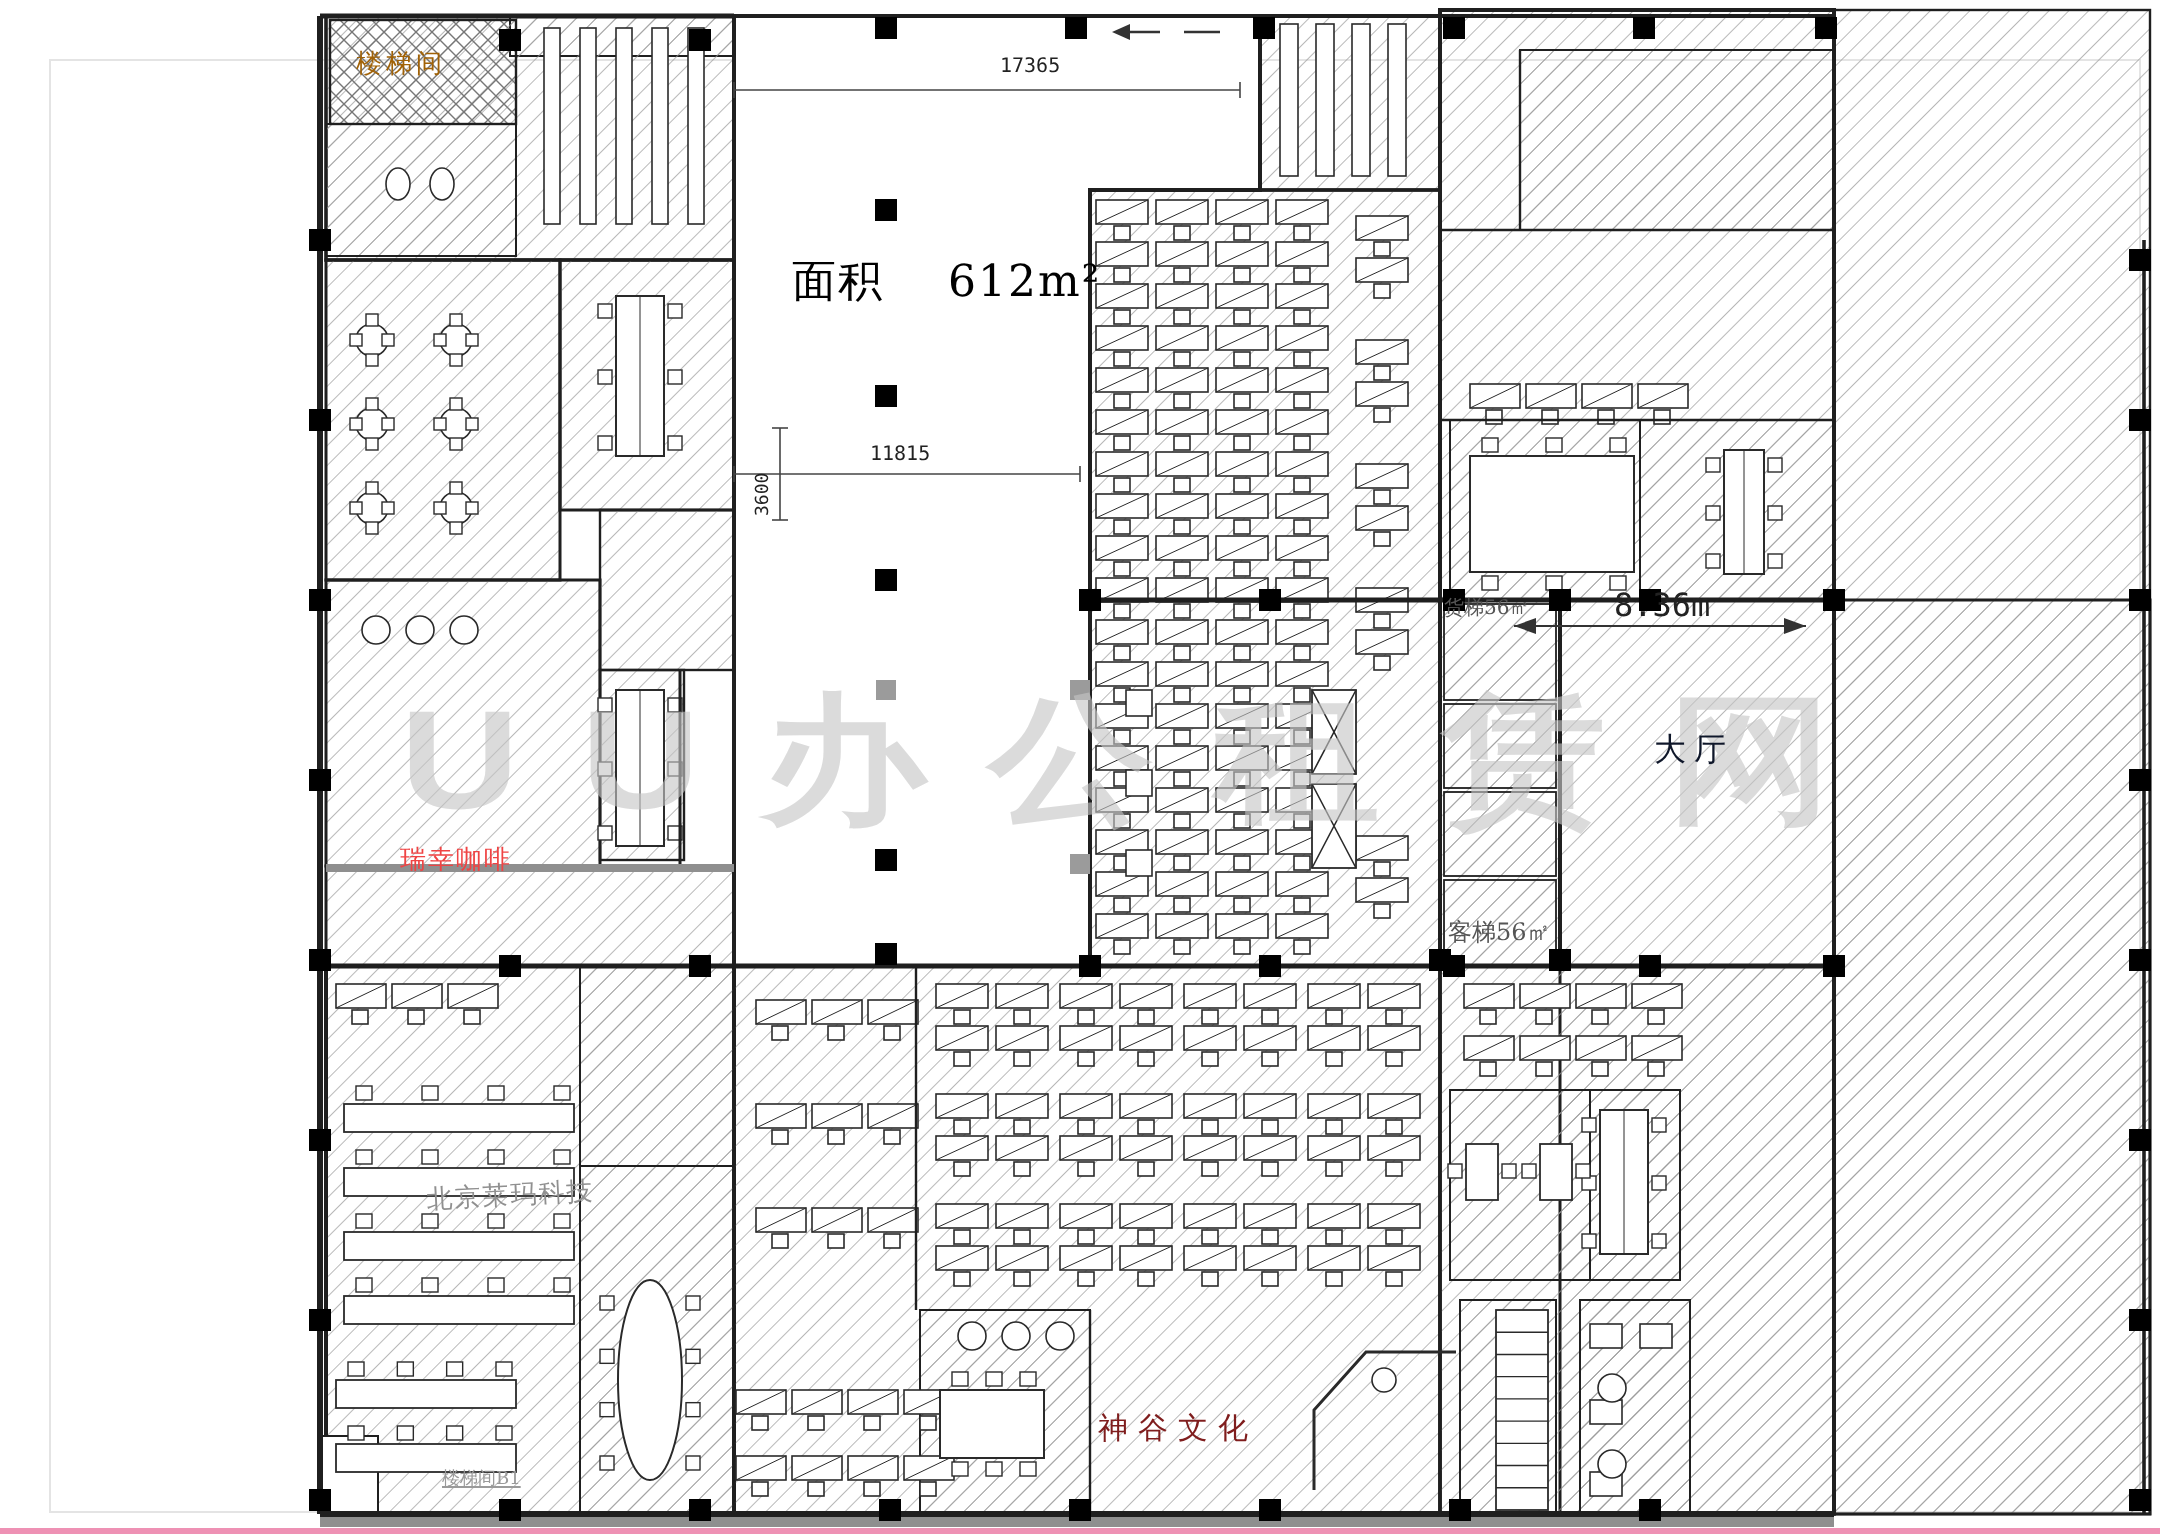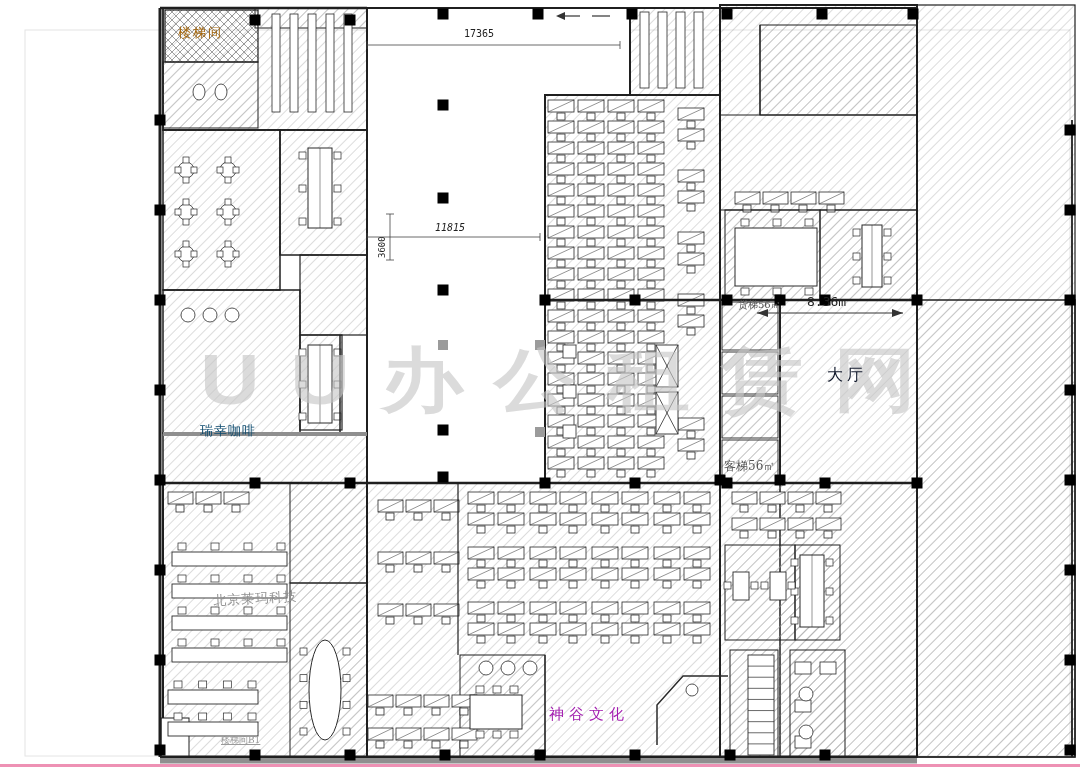--- a/index.html
+++ b/index.html
@@ -796,26 +796,27 @@
       <polygon points="757,313 768,309 768,317" fill="#333"></polygon>
       <polygon points="903,313 892,309 892,317" fill="#333"></polygon>
       <line x1="562" y1="16" x2="580" y2="16" stroke="#333" stroke-width="1.2"></line>
       <line x1="592" y1="16" x2="610" y2="16" stroke="#333" stroke-width="1.2"></line>
       <polygon points="556,16 565,12 565,20" fill="#333"></polygon>
       <line x1="0" y1="765.5" x2="1080" y2="765.5" stroke="#ee91b4" stroke-width="3"></line>
     </svg>
 
   <div class="lbl wm" style="left:200px;top:345px;">UU办公租赁网</div>
 
-  <div class="lbl dim" style="left:464px;top:29px;font-size:10px;">17365</div>
-  <div class="lbl dim" style="left:435px;top:223px;font-size:10px;font-style:italic;">11815</div>
+  <div class="lbl cad" style="left:396px;top:131px;font-size:22px;color:#000;letter-spacing:1px;">面积    612m²</div>
+  <div class="lbl dim" style="left:500px;top:29px;font-size:10px;">17365</div>
+  <div class="lbl dim" style="left:435px;top:223px;font-size:10px;">11815</div>
   <div class="lbl dim" style="left:378px;top:258px;font-size:9px;transform:rotate(-90deg);">3600</div>
-  <div class="lbl dim" style="left:807px;top:295px;font-size:13px;">8.36m</div>
+  <div class="lbl dim" style="left:807px;top:295px;font-size:16px;">8.36m</div>
 
   <div class="lbl cad" style="left:178px;top:26px;font-size:13px;color:#a16207;letter-spacing:2px;">楼梯间</div>
-  <div class="lbl cad" style="left:200px;top:424px;font-size:13px;color:#0c4a6e;letter-spacing:1px;">瑞幸咖啡</div>
+  <div class="lbl cad" style="left:200px;top:424px;font-size:13px;color:#ef4444;letter-spacing:1px;">瑞幸咖啡</div>
   <div class="lbl cad" style="left:213px;top:594px;font-size:13px;color:#909090;letter-spacing:1px;transform:rotate(-3deg);">北京莱玛科技</div>
   <div class="lbl cad" style="left:221px;top:736px;font-size:9px;color:#9a9a9a;text-decoration:underline;">楼梯间B1</div>
-  <div class="lbl cad" style="left:549px;top:707px;font-size:15px;color:#a21caf;letter-spacing:5px;">神谷文化</div>
+  <div class="lbl cad" style="left:549px;top:707px;font-size:15px;color:#7f1d1d;letter-spacing:5px;">神谷文化</div>
   <div class="lbl cad" style="left:827px;top:367px;font-size:16px;color:#0f172a;letter-spacing:4px;">大厅</div>
-  <div class="lbl cad" style="left:722px;top:300px;font-size:10px;color:#555;padding-left:16px;">货梯56㎡</div>
+  <div class="lbl cad" style="left:722px;top:300px;font-size:10px;color:#555;">货梯56㎡</div>
   <div class="lbl cad" style="left:724px;top:460px;font-size:12px;color:#555;">客梯56㎡</div>
 </div>
 
 </body></html>

